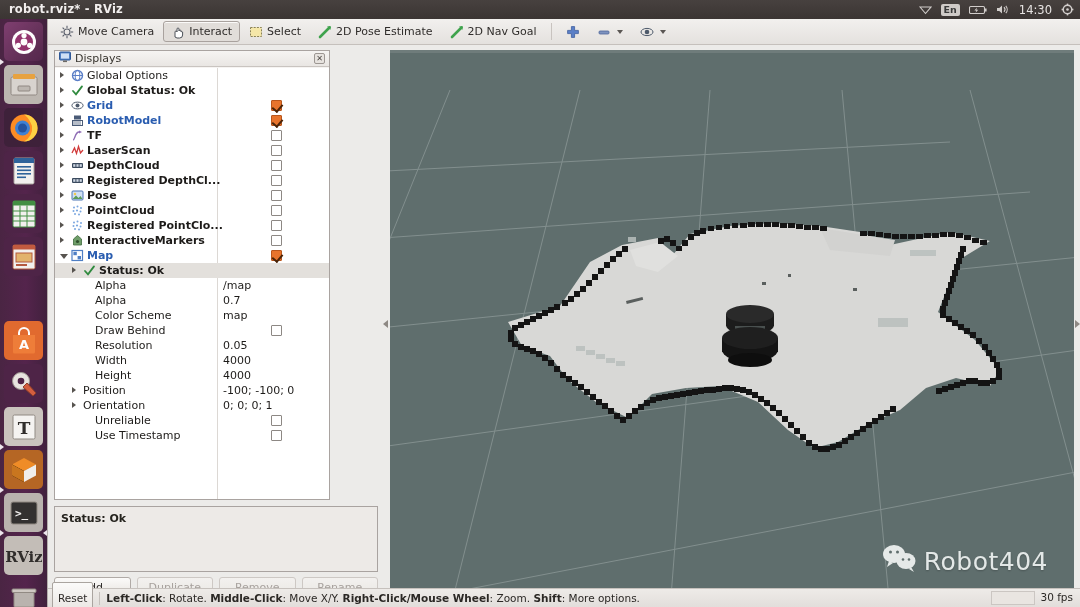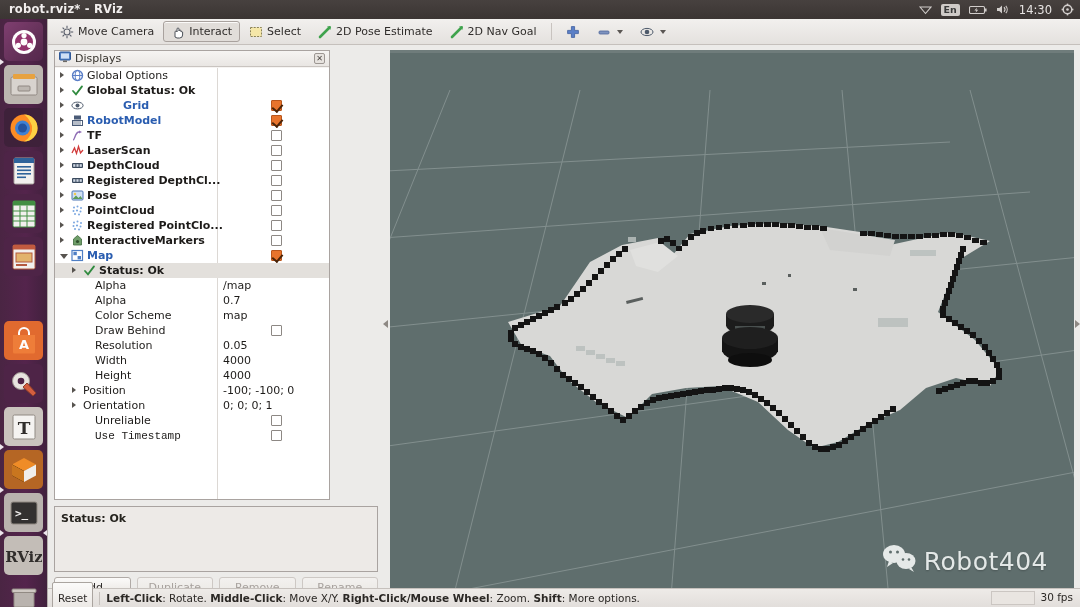--- a/index.html
+++ b/index.html
@@ -459,21 +459,21 @@
                   <path d="M2 7 L5 10.4 L11 2.4" fill="none" stroke="#2f8a3e" stroke-width="1.8" stroke-linecap="round"></path>
                 </svg></span>
               <span class="tlabel bold" style="left: 32px;">Global Status: Ok</span>
             </div>
             <div class="trow">
               <div class="arrow" style="left: 5px; top: 4px;"></div>
               <span class="ticon" style="left: 16px; top: 1px;"><svg width="13" height="13" viewBox="0 0 13 13">
                   <ellipse cx="6.5" cy="6.5" rx="5.6" ry="3.4" fill="none" stroke="#4e5a6b" stroke-width="1"></ellipse>
                   <circle cx="6.5" cy="6.5" r="2" fill="#4e5a6b"></circle>
                 </svg></span>
-              <span class="tlabel blue" style="left: 32px; margin-left: 36px;">Grid</span>
+              <span class="tlabel blue" style="left: 32px;">Grid</span>
               <span class="cbox on" style="top: 2px;"></span>
             </div>
             <div class="trow">
               <div class="arrow" style="left: 5px; top: 4px;"></div>
               <span class="ticon" style="left: 16px; top: 1px;"><svg width="13" height="13" viewBox="0 0 13 13">
                   <rect x="3" y="1.5" width="7" height="4" fill="#4a5b77"></rect>
                   <rect x="1.5" y="6.5" width="10" height="5" fill="none" stroke="#4a5b77" stroke-width="1"></rect>
                   <path d="M3 6.5 V11.5 M5 6.5 V11.5 M7 6.5 V11.5 M9 6.5 V11.5" stroke="#4a5b77" stroke-width=".8"></path>
                 </svg></span>
               <span class="tlabel blue" style="left: 32px;">RobotModel</span>
@@ -624,21 +624,21 @@
             <div class="trow">
               <div class="arrow" style="left: 17px; top: 4px;"></div>
               <span class="tlabel" style="left: 28px;">Orientation</span>
               <span class="tval">0; 0; 0; 1</span>
             </div>
             <div class="trow">
               <span class="tlabel" style="left: 40px;">Unreliable</span>
               <span class="cbox" style="top: 2px;"></span>
             </div>
             <div class="trow">
-              <span class="tlabel" style="left: 40px; font-family: Liberation Mono, monospace;">Use Timestamp</span>
+              <span class="tlabel" style="left: 40px;">Use Timestamp</span>
               <span class="cbox" style="top: 2px;"></span>
             </div>
           </div>
       </div>
     </div>
 
     <div class="statusbox">
       <div class="txt">Status: Ok</div>
     </div>
 

